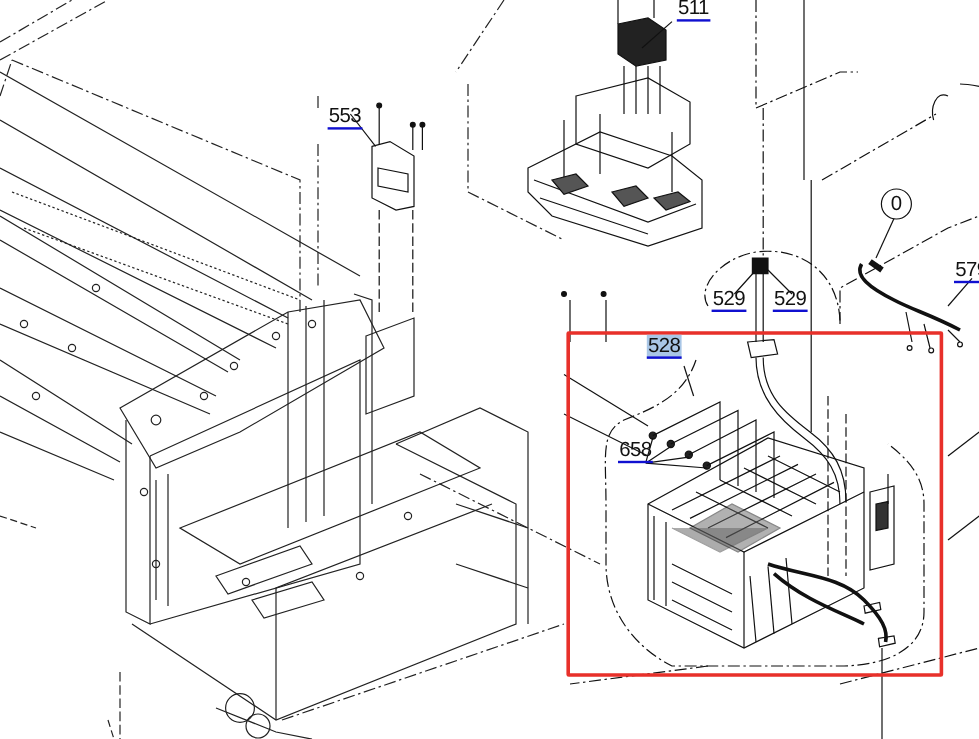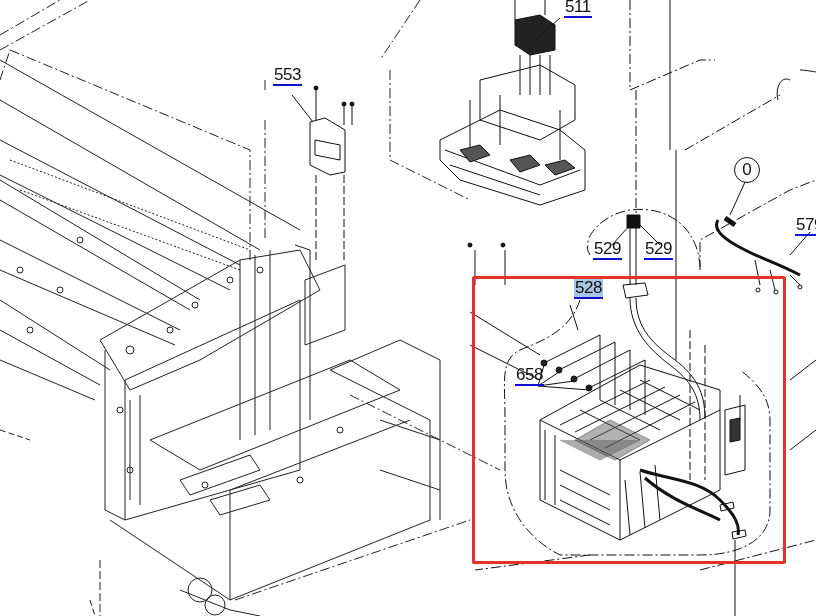--- a/index.html
+++ b/index.html
@@ -173,30 +173,30 @@
       <path d="M790 450 L816 430"></path>
     </g>
   </g>
 </svg>
 
 <div class="highlight-box"></div>
 
 <div class="callout" style="left:564px; top:-2px;">
   <span class="num">511</span>
 </div>
-<div class="callout" style="left:273px; top:66px;">
+<div class="callout" style="left:273px; top:88px;">
   <span class="num">553</span>
 </div>
 <div class="callout" style="left:593px; top:240px;">
   <span class="num">529</span>
 </div>
 <div class="callout" style="left:644px; top:240px;">
   <span class="num">529</span>
 </div>
-<div class="callout selected" style="left:539px; top:279px;margin-left:35px;">
+<div class="callout selected" style="left:539px; top:279px;">
   <span class="num">528</span>
 </div>
 <div class="callout" style="left:515px; top:366px;">
   <span class="num">658</span>
 </div>
 <div class="callout" style="left:795px; top:216px;">
   <span class="num">579</span>
 </div>
 <div class="circle-callout" style="left:734px; top:157px;">0</div>
 

